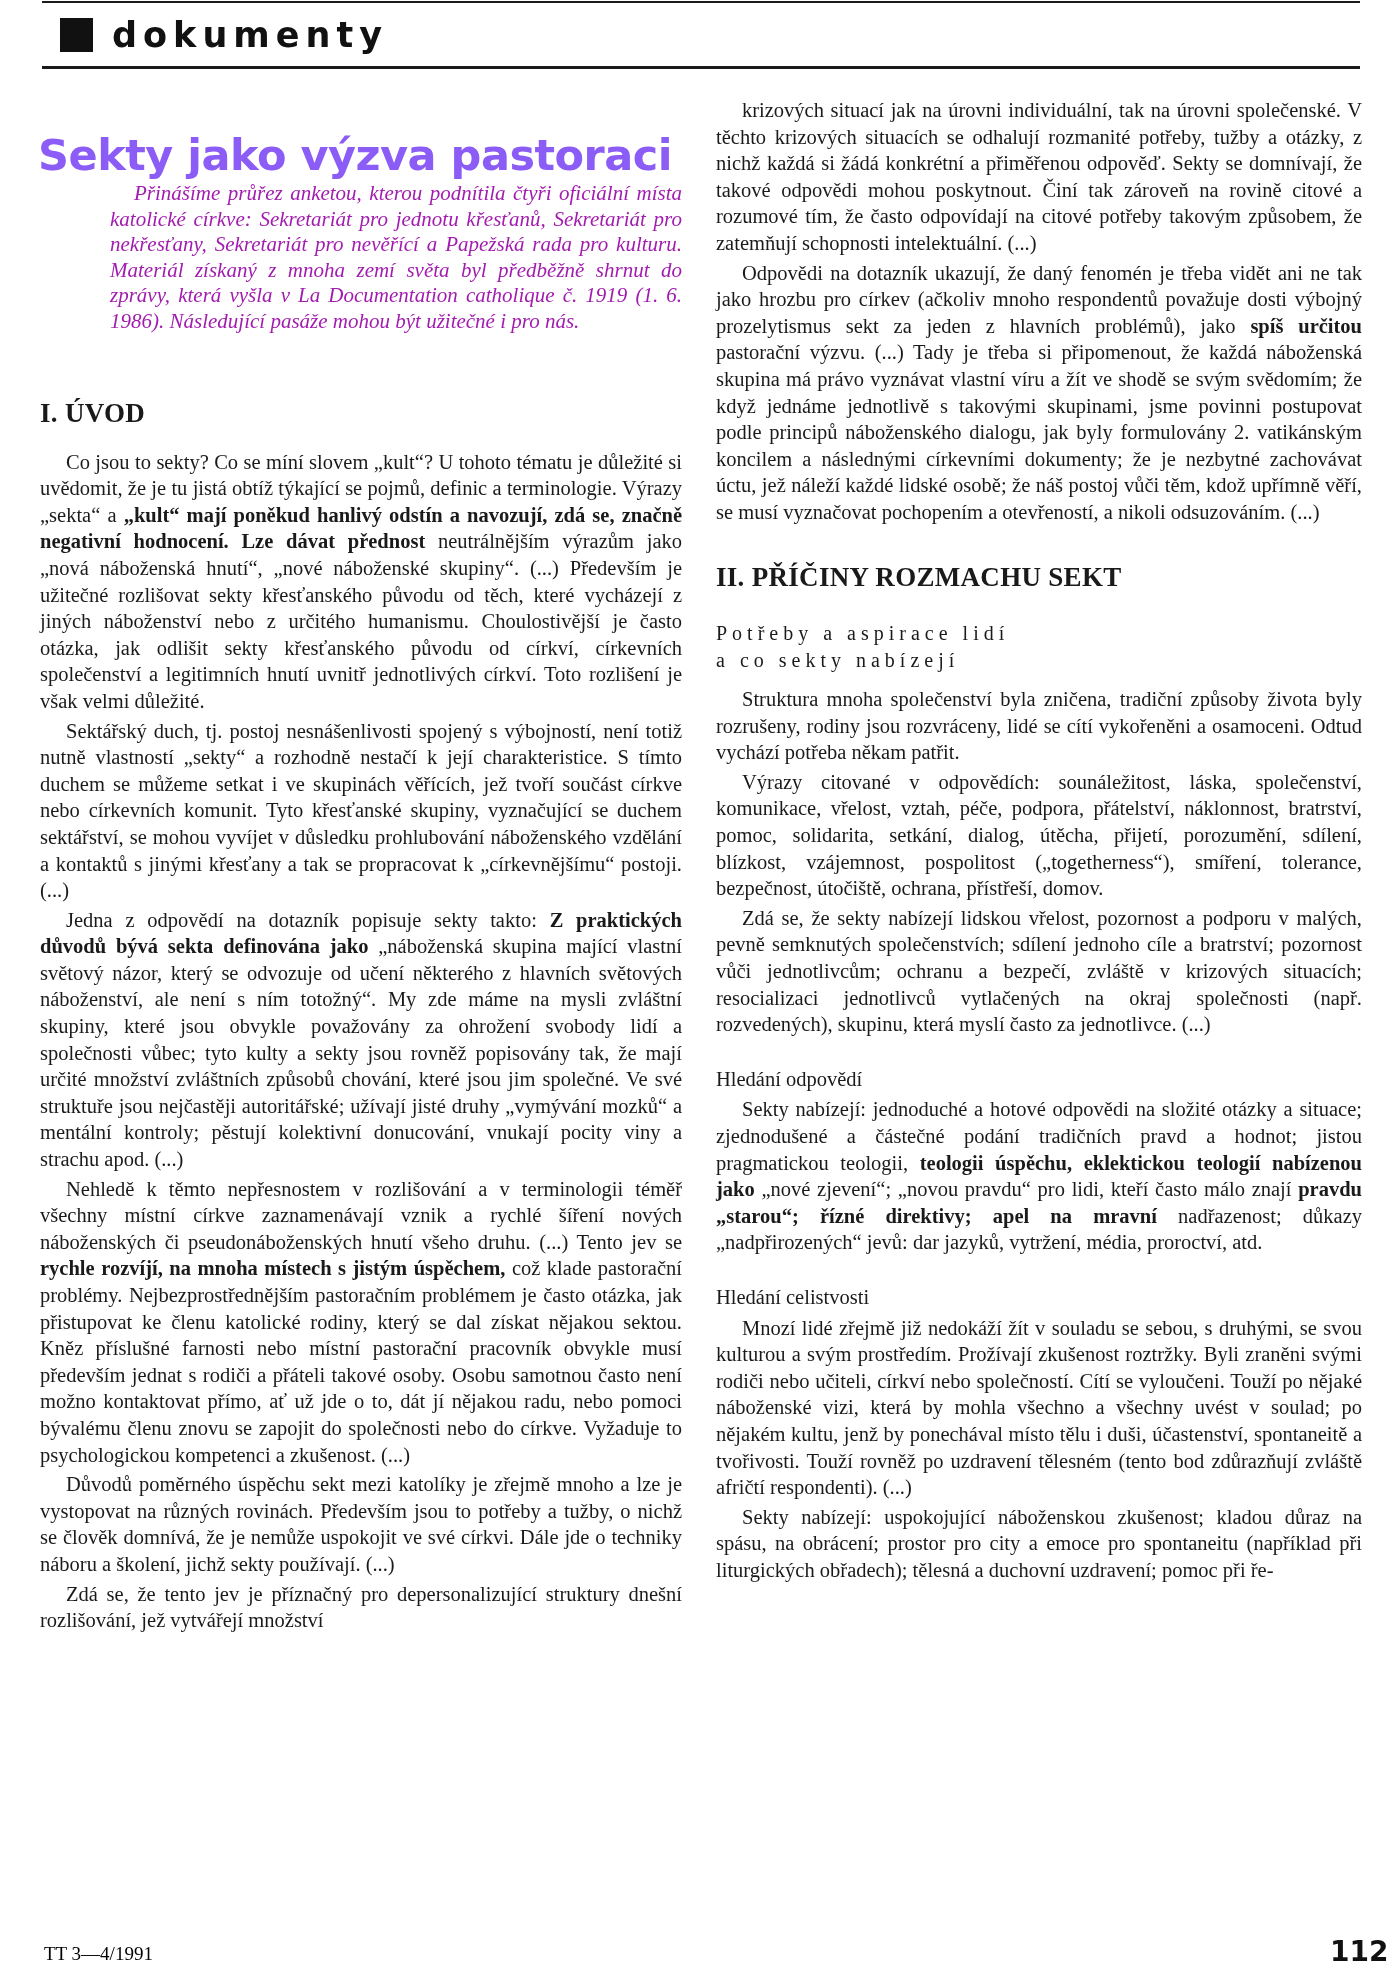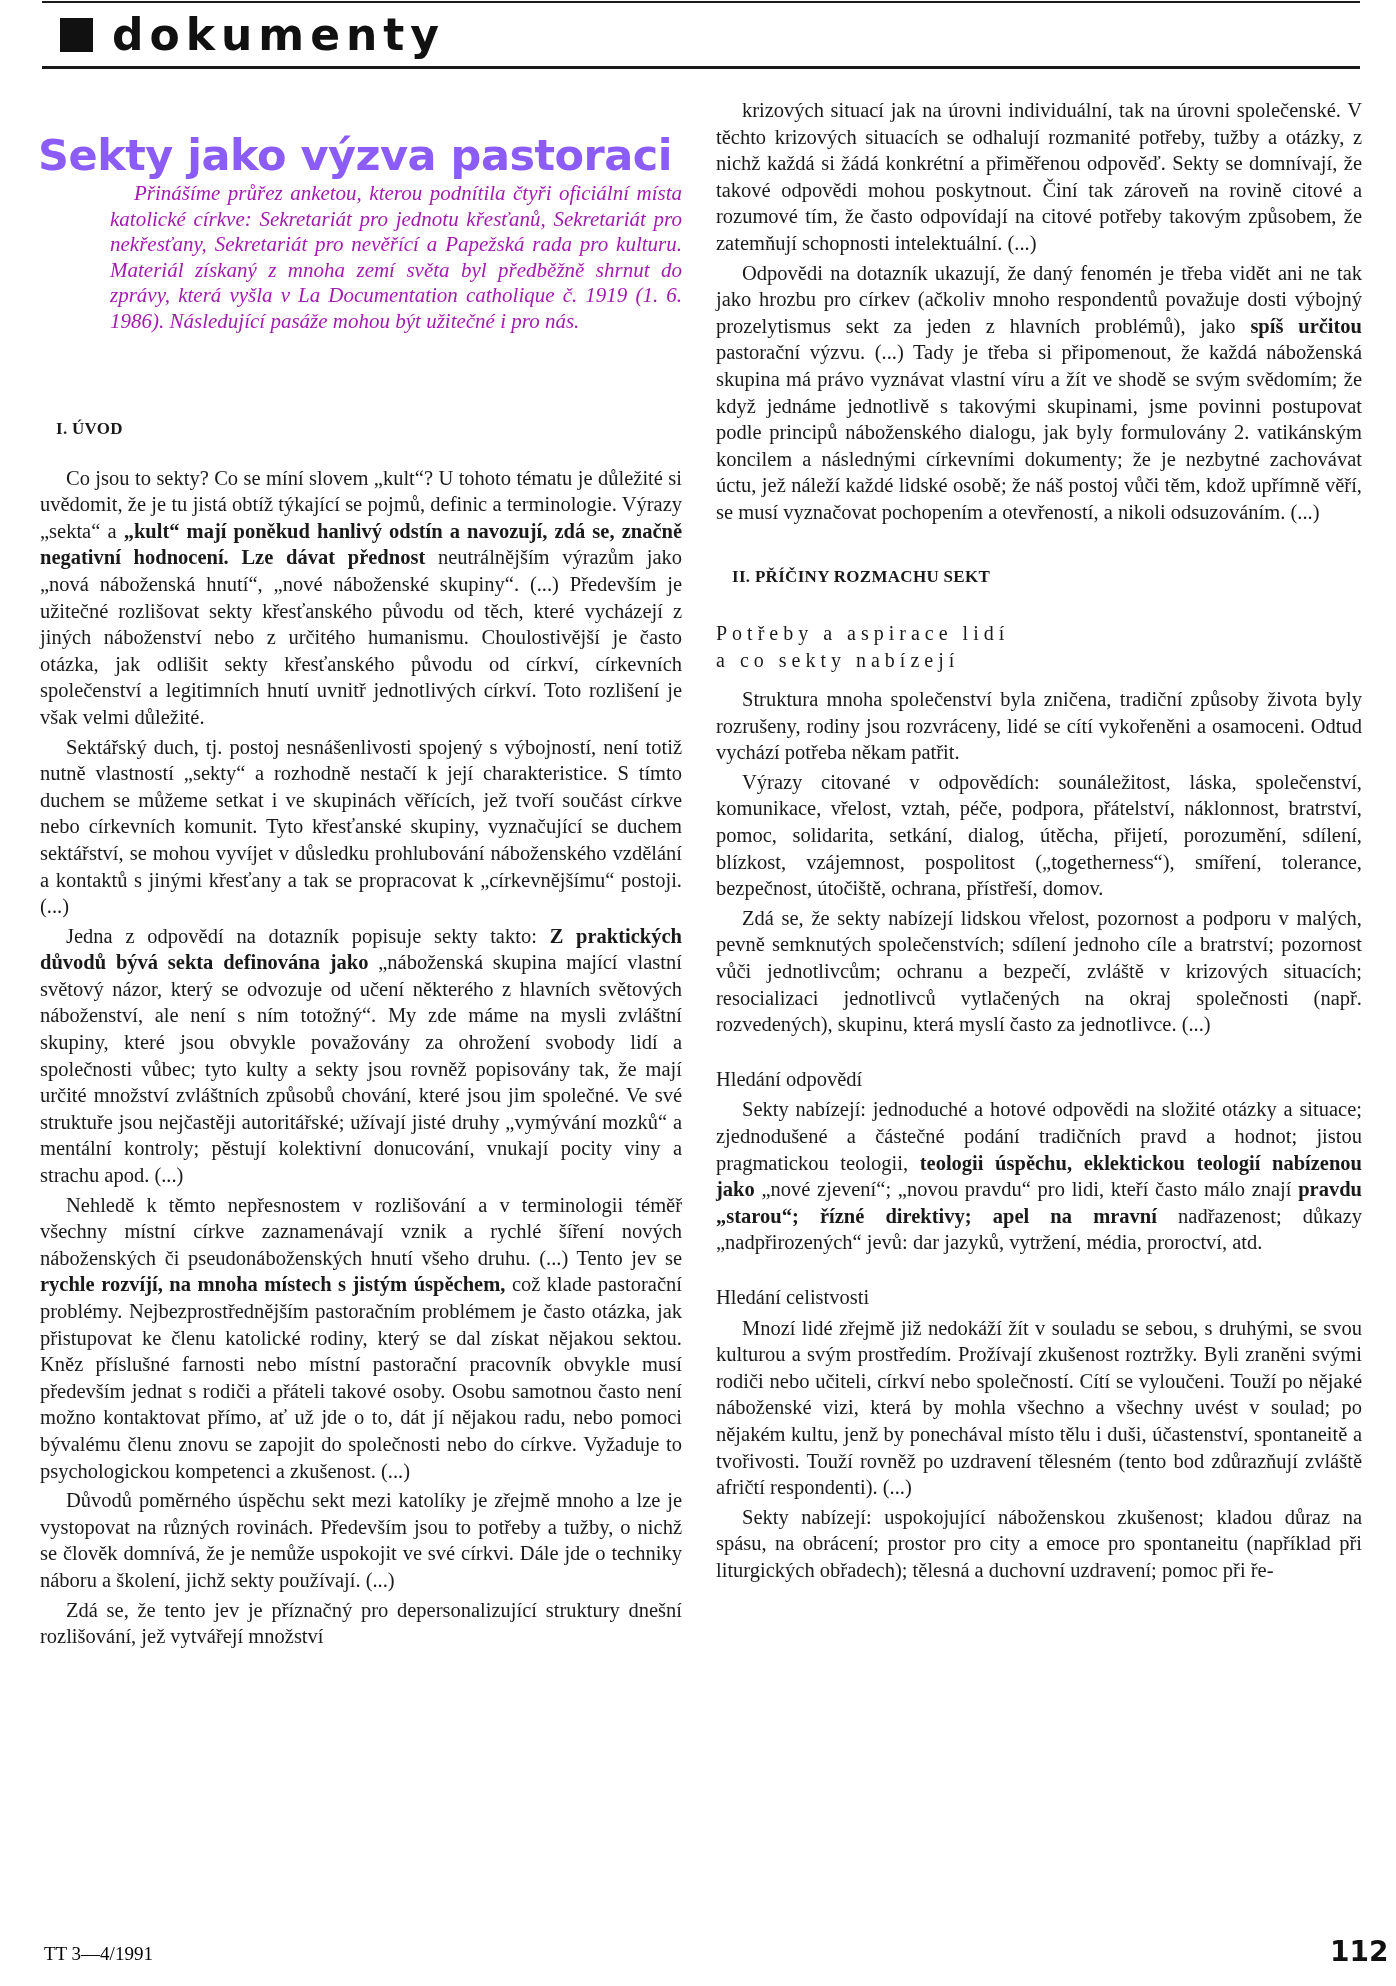--- a/index.html
+++ b/index.html
@@ -3,31 +3,31 @@
 <meta charset="utf-8">
 <style>
   html, body { margin: 0; padding: 0; background: #ffffff; }
   body { width: 1396px; height: 1986px; position: relative; overflow: hidden; color: #1a1a1a;
          font-family: "Liberation Serif", "DejaVu Serif", serif; }
   .rule { position: absolute; height: 3px; background: #1a1a1a; }
   #rule-top { left: 42px; top: 1px; width: 1318px; height: 2px; }
   #rule-bottom { left: 42px; top: 66px; width: 1318px; }
   #section-block { position: absolute; left: 60px; top: 18px; width: 33px; height: 34px; background: #111; }
   #section-label { position: absolute; left: 112px; top: 10px; font-family: "DejaVu Sans", sans-serif;
-                   font-weight: bold; font-size: 44px; letter-spacing: 6px; line-height: 50px; color: #111; }
+                   font-weight: bold; font-size: 35px; letter-spacing: 6px; line-height: 50px; color: #111; }
   #title { position: absolute; left: 38px; top: 96px; font-family: "DejaVu Sans", sans-serif; font-weight: bold;
            font-size: 43px; line-height: 60px; color: #8b5cf6; letter-spacing: -0.5px; white-space: nowrap; }
   #intro { position: absolute; left: 110px; top: 160px; width: 572px; font-style: italic;
            font-size: 21px; line-height: 25.5px; text-align: justify; text-indent: 24px; color: #a21caf; }
   .col { position: absolute; font-size: 20.5px; line-height: 26.6px; text-align: justify; hyphens: manual; }
   #col-left { left: 40px; top: 400px; width: 642px; }
   #col-right { left: 716px; top: 97px; width: 646px; }
   .col p { margin: 0 0 3px 0; text-indent: 26px; }
   .col p b { font-weight: bold; }
-  .h-section { font-weight: bold; font-size: 17px; margin: 16px; letter-spacing: 0.3px; text-transform: none; }
+  .h-section { font-weight: bold; font-size: 27px; margin: 0; letter-spacing: 0.3px; text-transform: none; }
   #h-uvod { margin-bottom: 22px; }
   #h-priciny { margin-top: 38px; margin-bottom: 30px; }
   .h-spaced { letter-spacing: 5px; font-size: 20px; line-height: 27px; margin: 0 0 12px 0; }
   .h-sub { font-size: 20.5px; margin: 28px 0 4px 0; }
   #footer-issue { position: absolute; left: 44px; top: 1943px; font-size: 19px; color: #000000; }
   #page-number { position: absolute; left: 1330px; top: 1935px; font-family: "DejaVu Sans", sans-serif;
                  font-weight: bold; font-size: 28px; color: #111; }
 </style>
 </head>
 <body>

